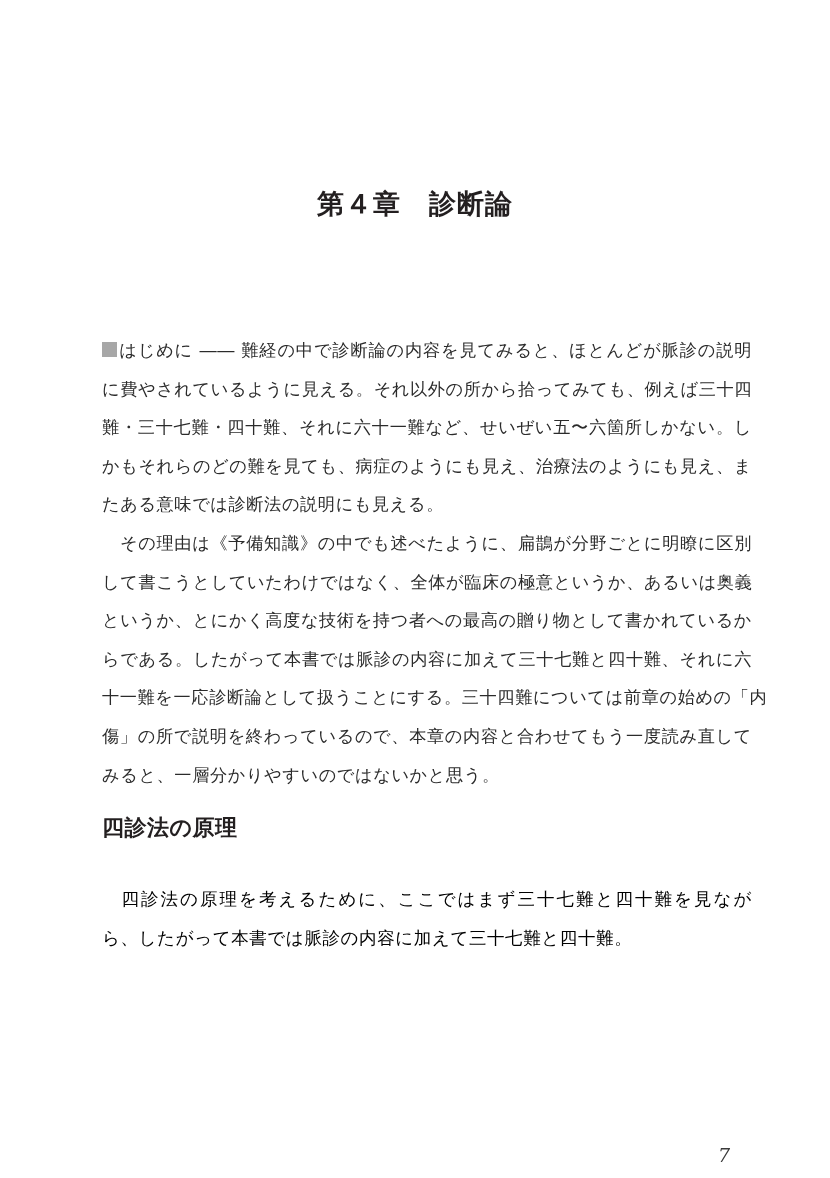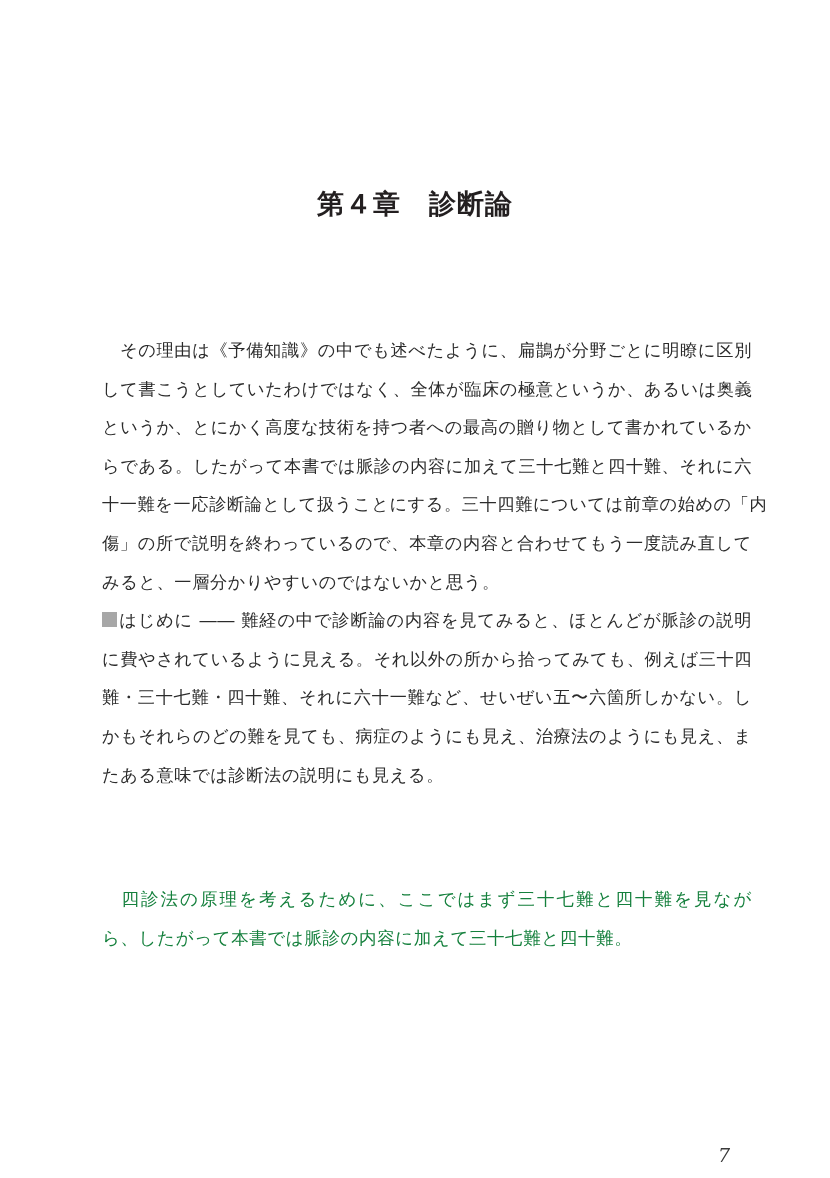--- a/index.html
+++ b/index.html
@@ -78,21 +78,21 @@
       letter-spacing: 0.5px;
     }
     .body-text {
       position: absolute;
       left: 102px;
       top: 832px;
       width: 650px;
       font-family: "DejaVu Serif", serif;
       font-size: 17.5px;
       line-height: 39px;
-      color: #15803d;
+      color: #000000;
       letter-spacing: 0.6px;
     }
     .body-text .line {
       display: block;
       white-space: nowrap;
       text-align: justify;
       text-align-last: justify;
     }
     .body-text .line.last {
       text-align-last: left;
@@ -109,37 +109,38 @@
   </style>
 </head>
 <body>
 
 <div class="page">
 
   <div class="chapter-title">第４章　診断論</div>
 
   <div class="intro">
     <p>
+      <span class="line"><span class="marker"></span><span>はじめに ―― 難経の中で診断論の内容を見てみると、ほとんどが脈診の説明</span></span>
+      <span class="line">に費やされているように見える。それ以外の所から拾ってみても、例えば三十四</span>
+      <span class="line">難・三十七難・四十難、それに六十一難など、せいぜい五〜六箇所しかない。し</span>
+      <span class="line">かもそれらのどの難を見ても、病症のようにも見え、治療法のようにも見え、ま</span>
+      <span class="line last">たある意味では診断法の説明にも見える。</span>
+    </p>
+    <p>
       <span class="line">　その理由は《予備知識》の中でも述べたように、扁鵲が分野ごとに明瞭に区別</span>
       <span class="line">して書こうとしていたわけではなく、全体が臨床の極意というか、あるいは奥義</span>
       <span class="line">というか、とにかく高度な技術を持つ者への最高の贈り物として書かれているか</span>
       <span class="line">らである。したがって本書では脈診の内容に加えて三十七難と四十難、それに六</span>
       <span class="line">十一難を一応診断論として扱うことにする。三十四難については前章の始めの「内</span>
       <span class="line">傷」の所で説明を終わっているので、本章の内容と合わせてもう一度読み直して</span>
       <span class="line last">みると、一層分かりやすいのではないかと思う。</span>
     </p>
-    <p>
-      <span class="line"><span class="marker"></span><span>はじめに ―― 難経の中で診断論の内容を見てみると、ほとんどが脈診の説明</span></span>
-      <span class="line">に費やされているように見える。それ以外の所から拾ってみても、例えば三十四</span>
-      <span class="line">難・三十七難・四十難、それに六十一難など、せいぜい五〜六箇所しかない。し</span>
-      <span class="line">かもそれらのどの難を見ても、病症のようにも見え、治療法のようにも見え、ま</span>
-      <span class="line last">たある意味では診断法の説明にも見える。</span>
-    </p>
   </div>
 
+  <div class="section-heading">四診法の原理</div>
 
   <div class="body-text">
     <span class="line">　四診法の原理を考えるために、ここではまず三十七難と四十難を見なが</span>
     <span class="line last">ら、したがって本書では脈診の内容に加えて三十七難と四十難。</span>
   </div>
 
   <div class="page-number">7</div>
 
 </div>
 

